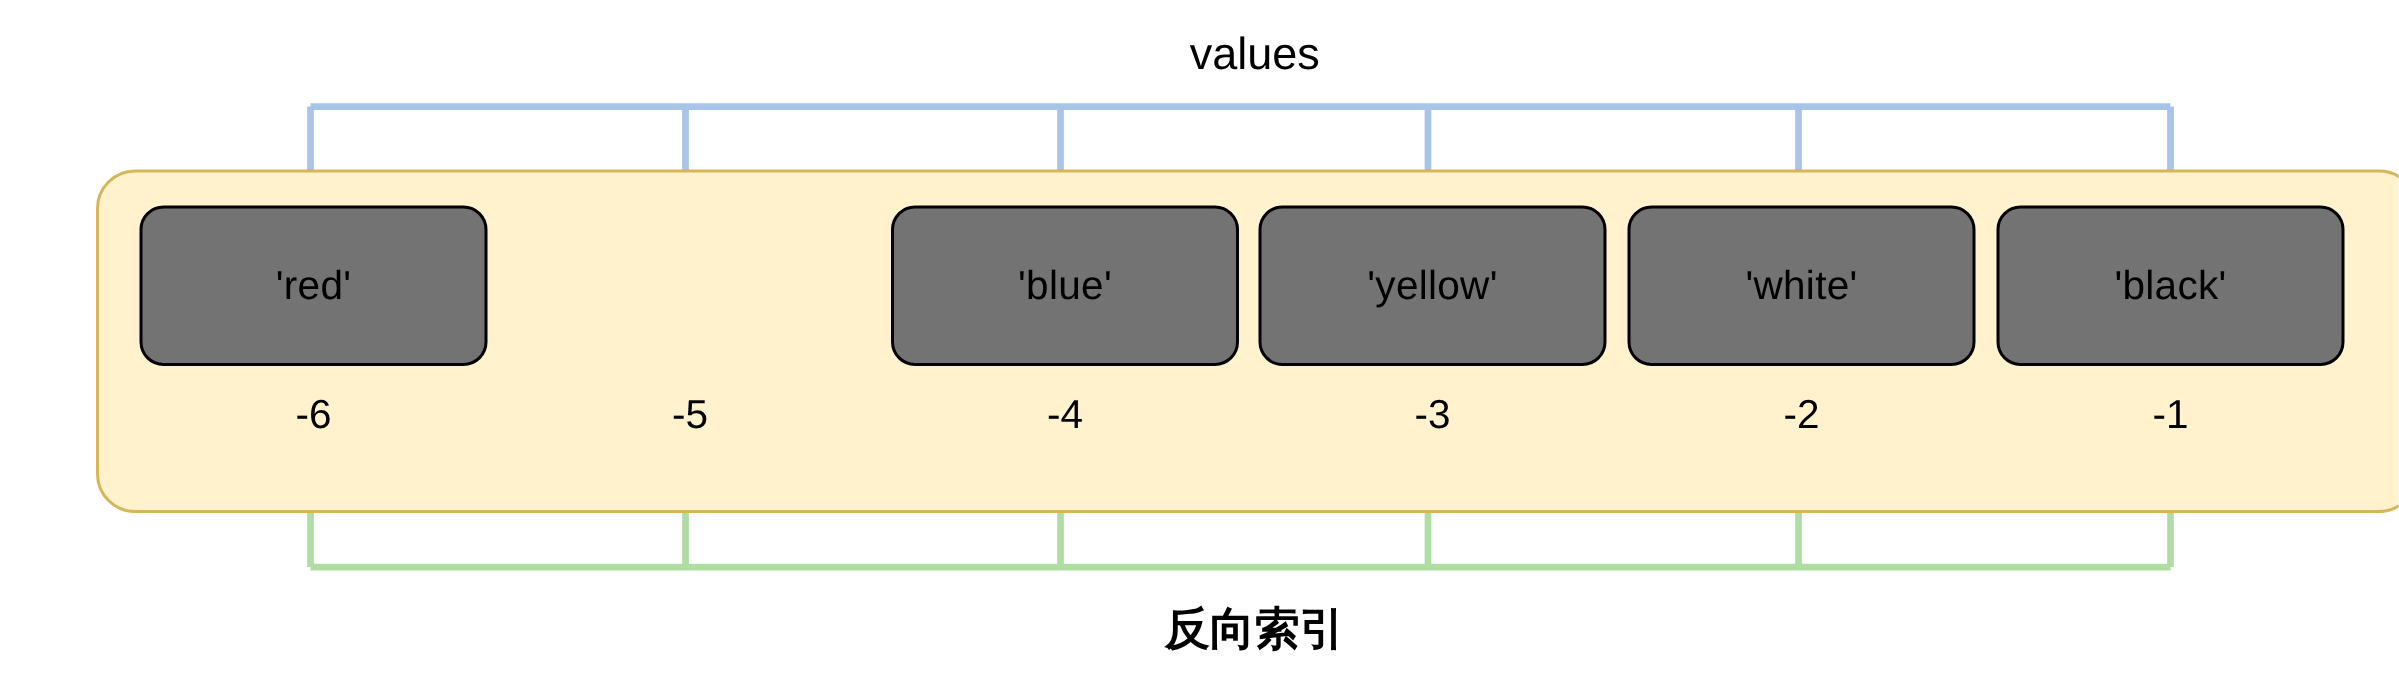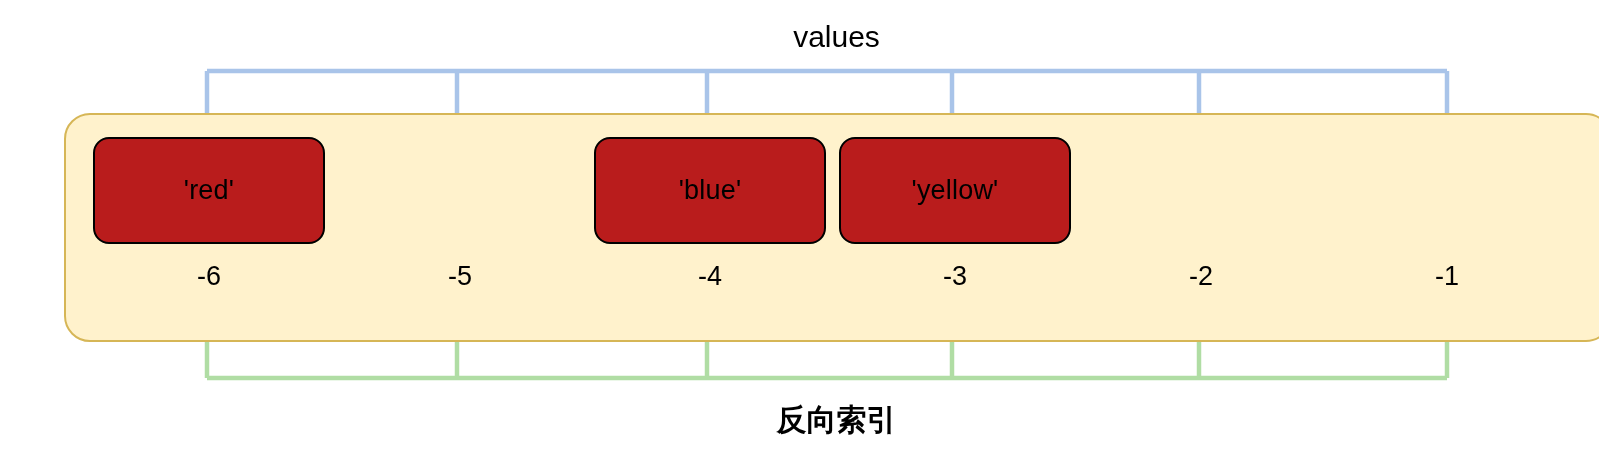--- a/index.html
+++ b/index.html
@@ -20,21 +20,21 @@
     border:2px solid #d6b656;
     border-radius:26px;
   }
 
   
   .cell{
     position:absolute;
     top:137px;
     width:232px; height:107px;
     box-sizing:border-box;
-    background:#b91c1c;
+    background:#737373;
     border:2.5px solid #000000;
     border-radius:16px;
     display:flex; align-items:center; justify-content:center;
   }
   .cell-label{
     font-size:27px;
     color:#000000;
     letter-spacing:0.2px;
     line-height:1;
     white-space:nowrap;
@@ -111,20 +111,26 @@
 
   <div class="cell" style="left:56px">
     <span class="cell-label">'red'</span>
   </div>
   <div class="cell" style="left:802px">
     <span class="cell-label">'yellow'</span>
   </div>
   <div class="cell" style="left:557px">
     <span class="cell-label">'blue'</span>
   </div>
+  <div class="cell" style="left:1048px">
+    <span class="cell-label">'white'</span>
+  </div>
+  <div class="cell" style="left:1294px">
+    <span class="cell-label">'black'</span>
+  </div>
 
   <div class="idx" style="left:56px">-6</div>
   <div class="idx" style="left:307px">-5</div>
   <div class="idx" style="left:557px">-4</div>
   <div class="idx" style="left:802px">-3</div>
   <div class="idx" style="left:1048px">-2</div>
   <div class="idx" style="left:1294px">-1</div>
 
   <div class="caption" id="cap-bottom">反向索引</div>
 

